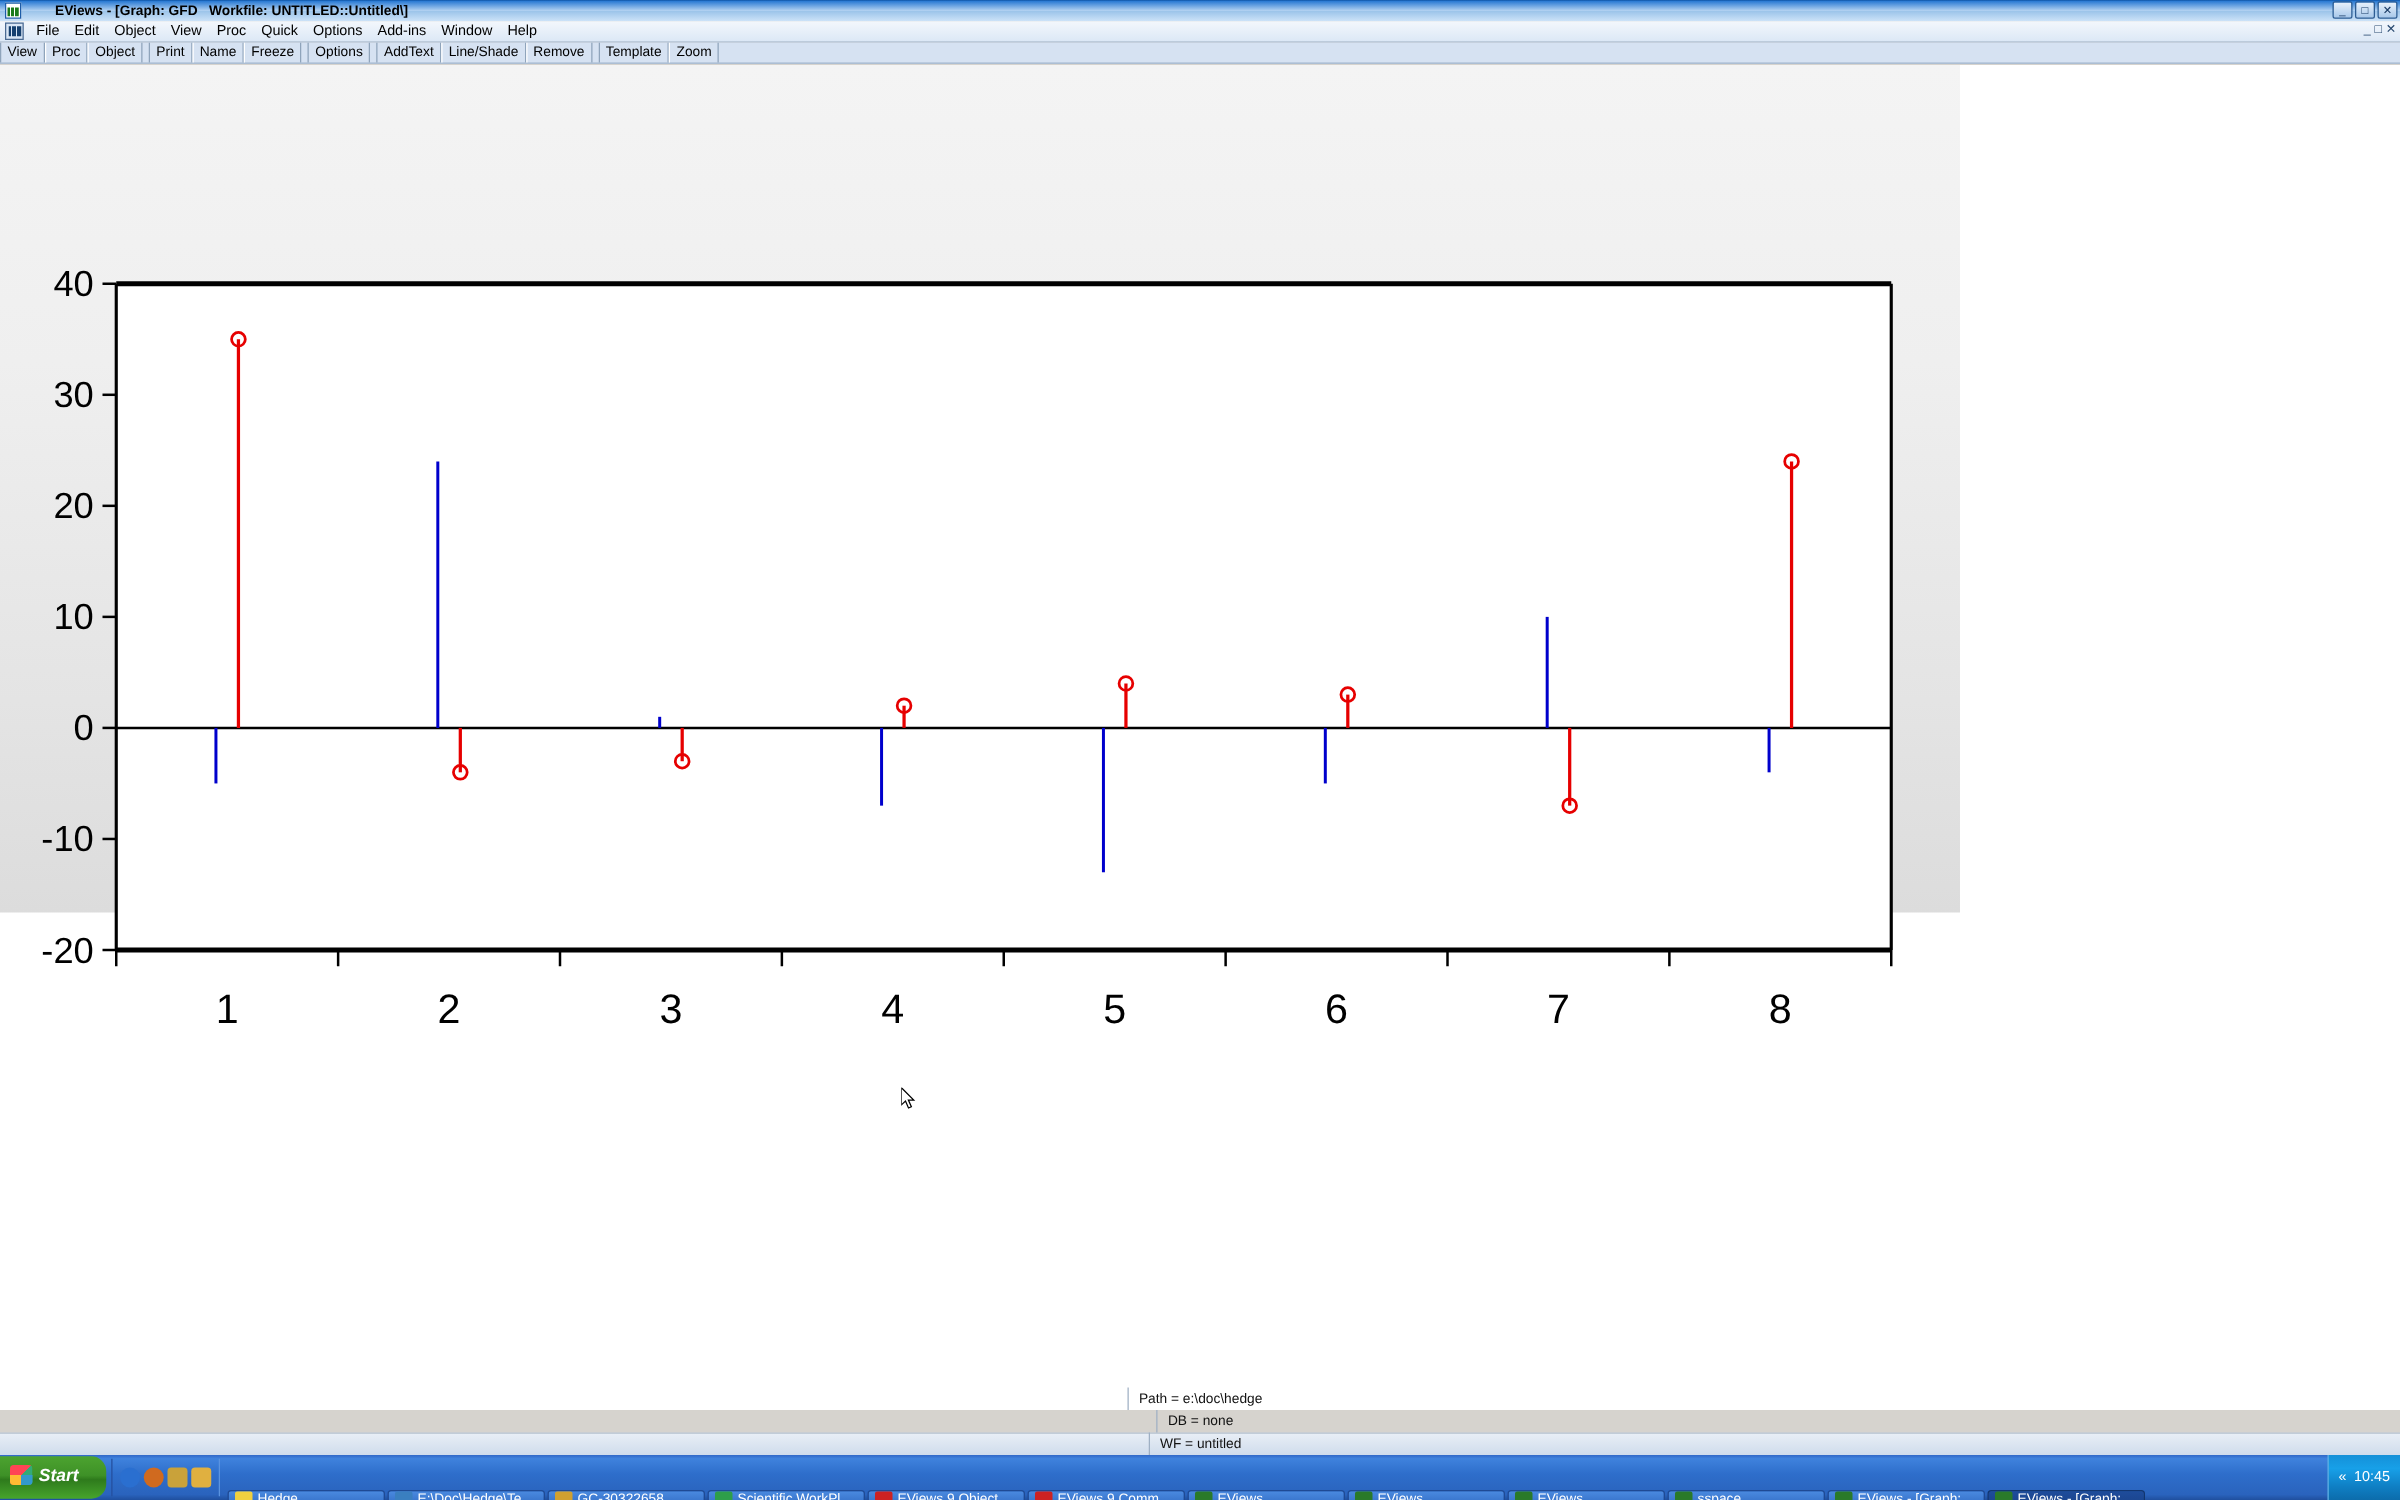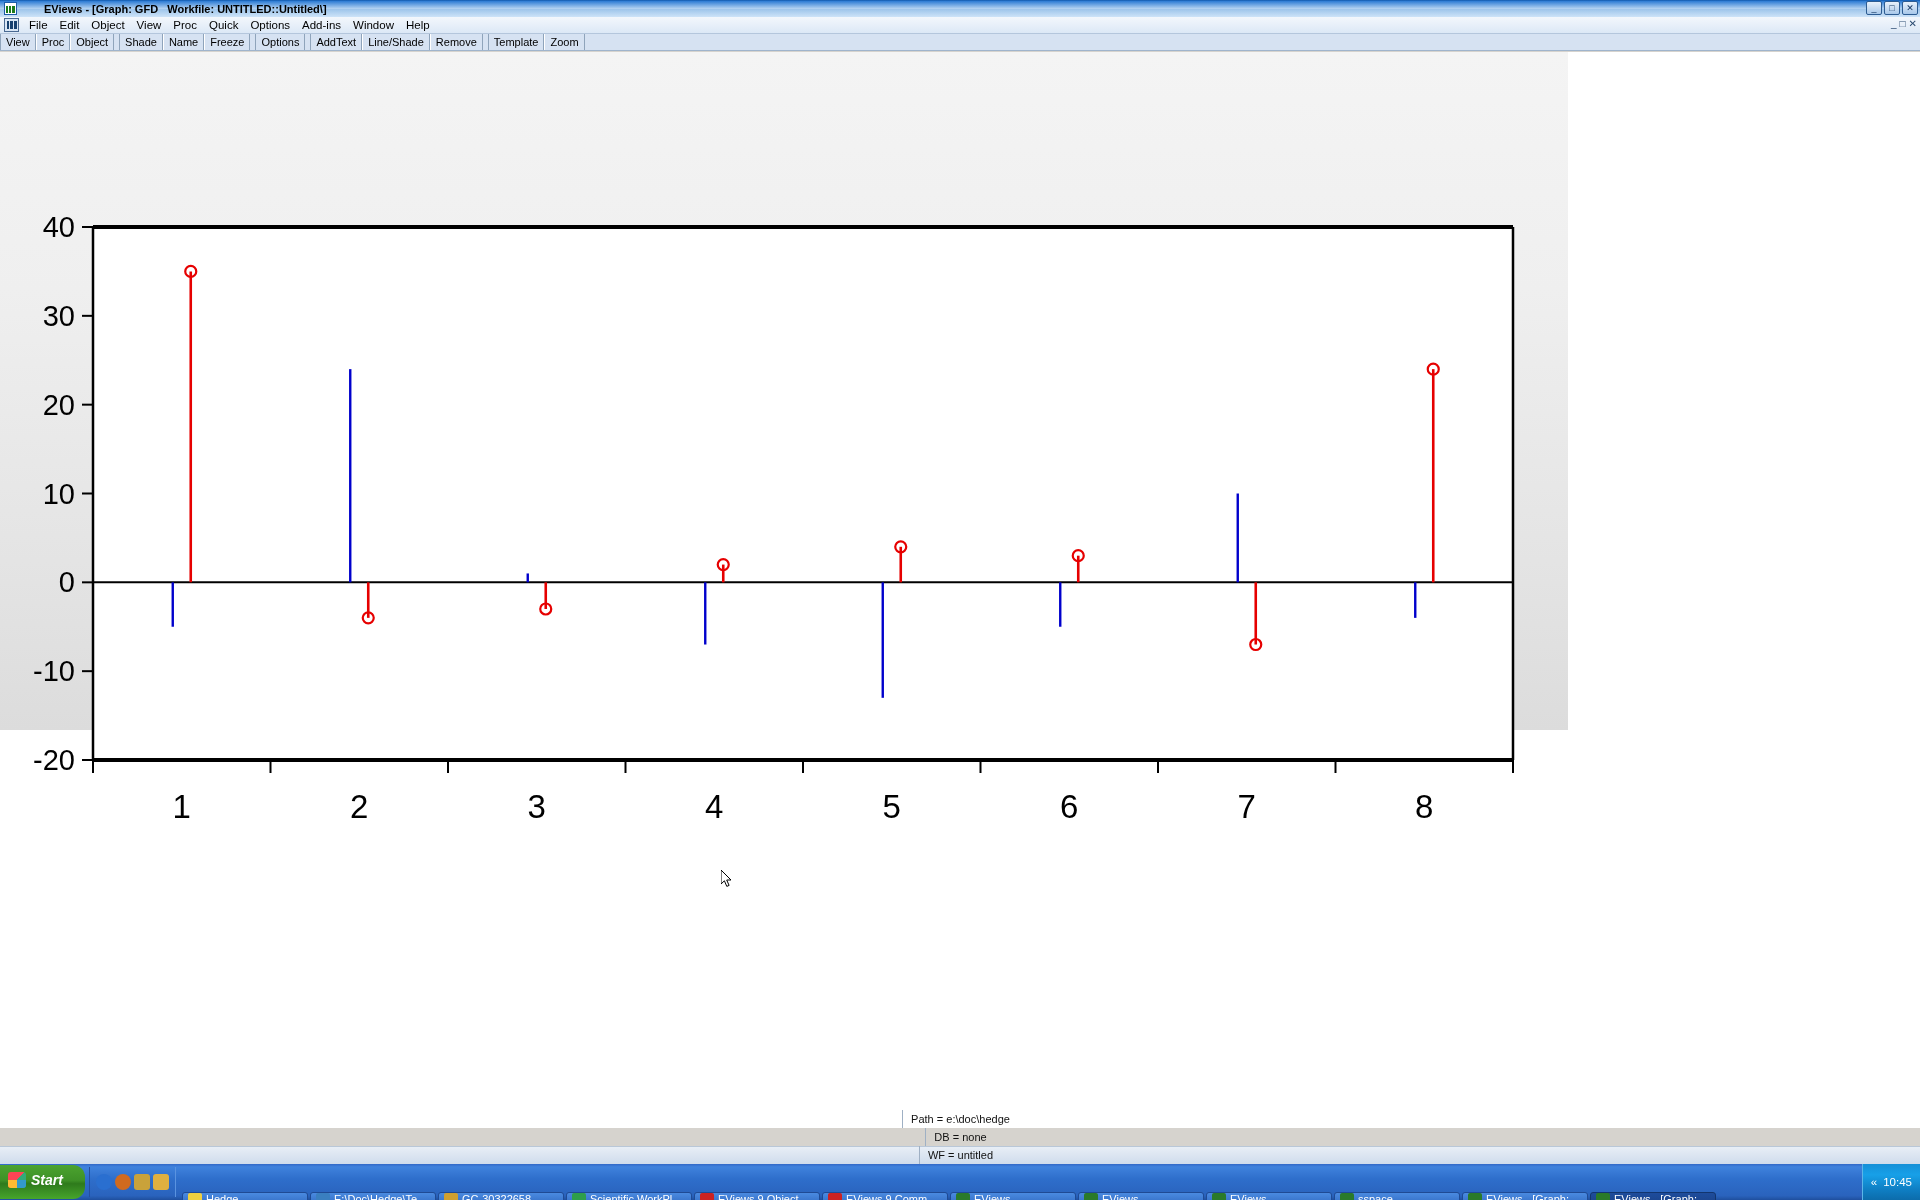--- a/index.html
+++ b/index.html
@@ -211,21 +211,21 @@
 </div>
 
 <div class="toolbar">
   <div class="tb-group">
     <div class="tbtn">View</div>
     <div class="tbtn">Proc</div>
     <div class="tbtn">Object</div>
   </div>
   <div class="tb-sep"></div>
   <div class="tb-group">
-    <div class="tbtn">Shade</div>
+    <div class="tbtn">Print</div>
     <div class="tbtn">Name</div>
     <div class="tbtn">Freeze</div>
   </div>
   <div class="tb-sep"></div>
   <div class="tb-group">
     <div class="tbtn">Options</div>
   </div>
   <div class="tb-sep"></div>
   <div class="tb-group">
     <div class="tbtn">AddText</div>

